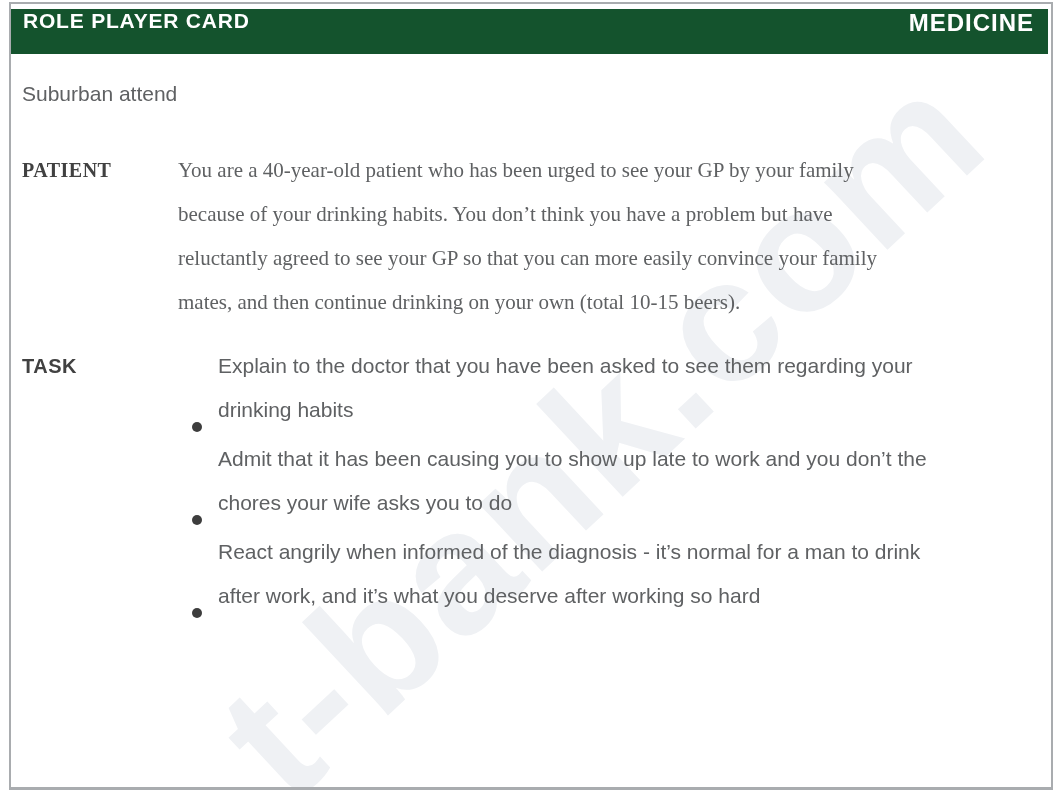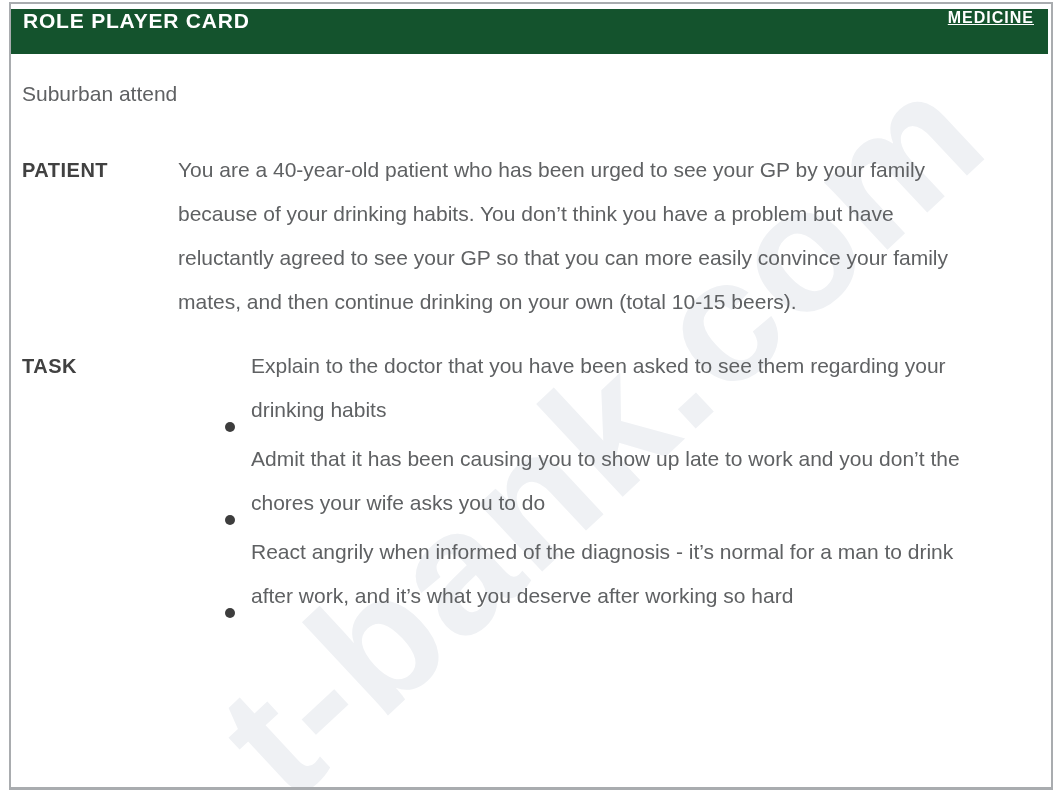--- a/index.html
+++ b/index.html
@@ -52,37 +52,36 @@
     box-sizing: border-box;
   }
   .header-title {
     color: #ffffff;
     font-size: 21px;
     font-weight: 800;
     letter-spacing: 0.8px;
   }
   .header-category {
     color: #ffffff;
-    font-size: 16px;
+    font-size: 24px;
     font-weight: 800;
     letter-spacing: 1px;
-    text-decoration: underline;
   }
   .body-area {
     position: relative;
     z-index: 1;
     padding: 0 0 0 11px;
   }
   .row {
     display: flex;
     align-items: flex-start;
   }
   .row-setting { margin-top: 18px; }
-  .row-patient { margin-top: 32px; }
-  .row-task    { margin-top: 20px; gap: 33px; }
+  .row-patient { margin-top: 32px; font-family: Liberation Serif, serif; }
+  .row-task    { margin-top: 20px; }
   .section-label {
     flex: none;
     width: 156px;
     font-size: 20px;
     font-weight: 700;
     color: #414141;
     letter-spacing: 0.5px;
     line-height: 44px;
   }
   .section-content {

